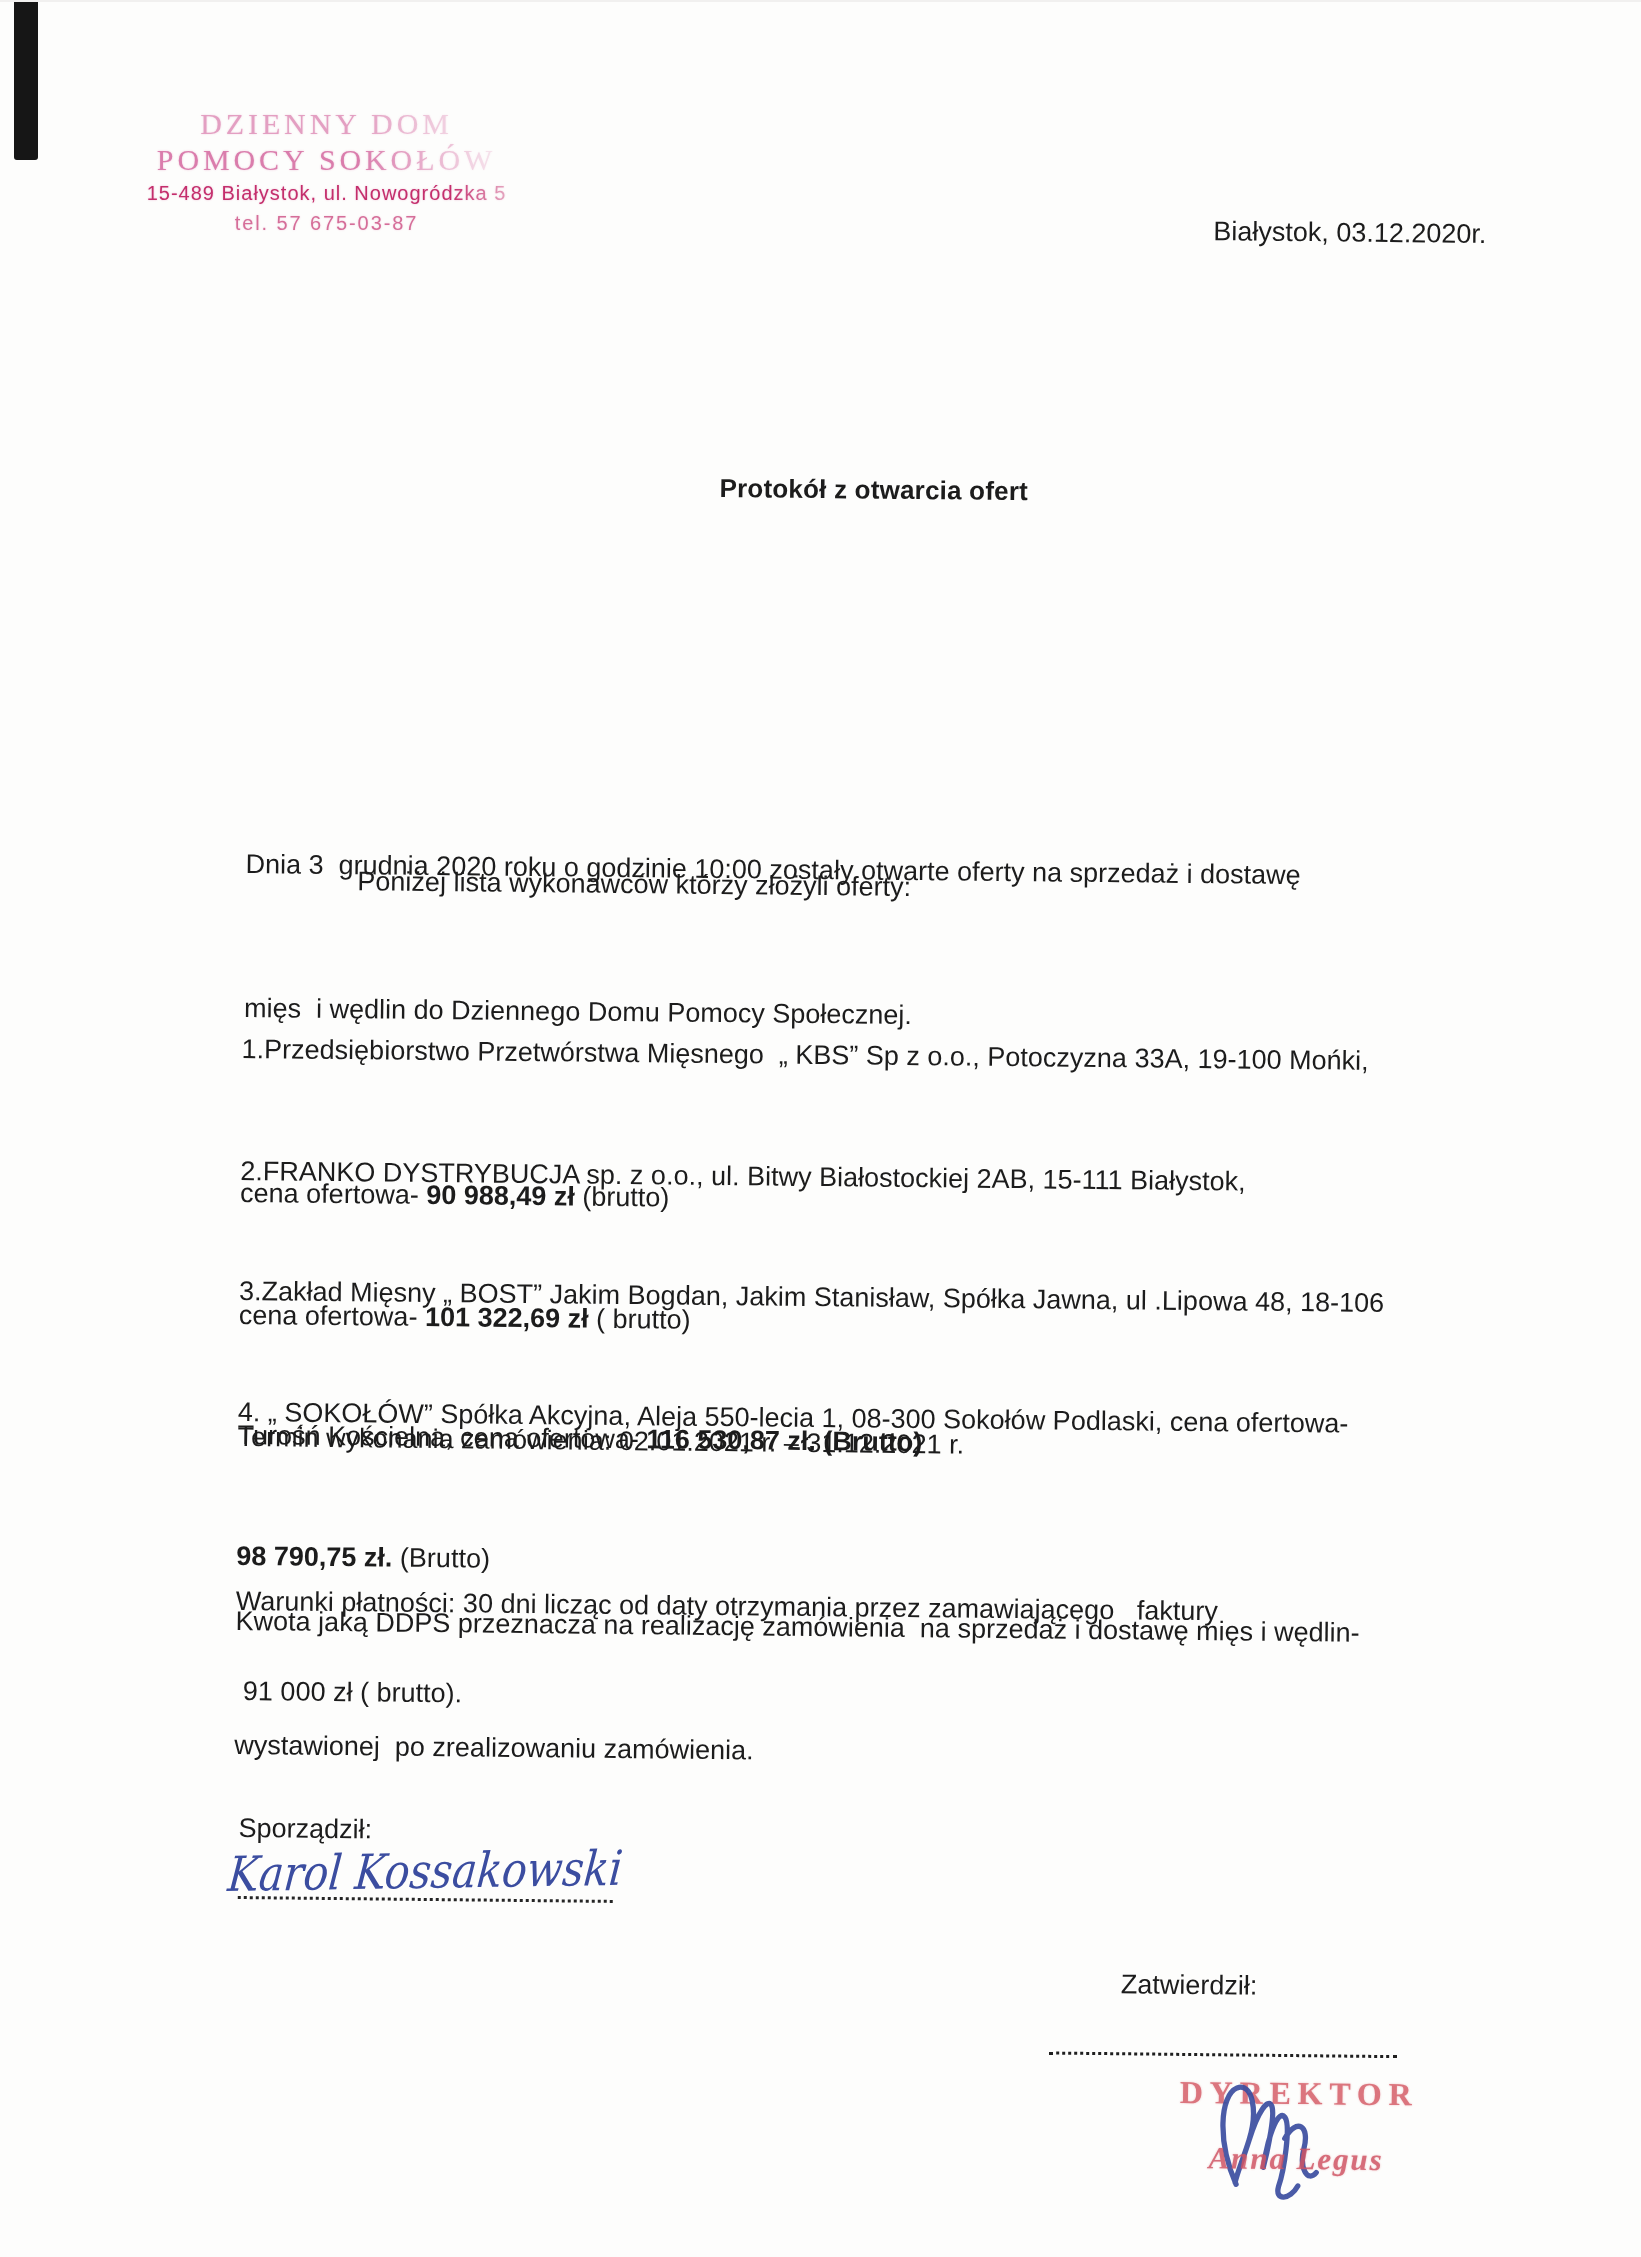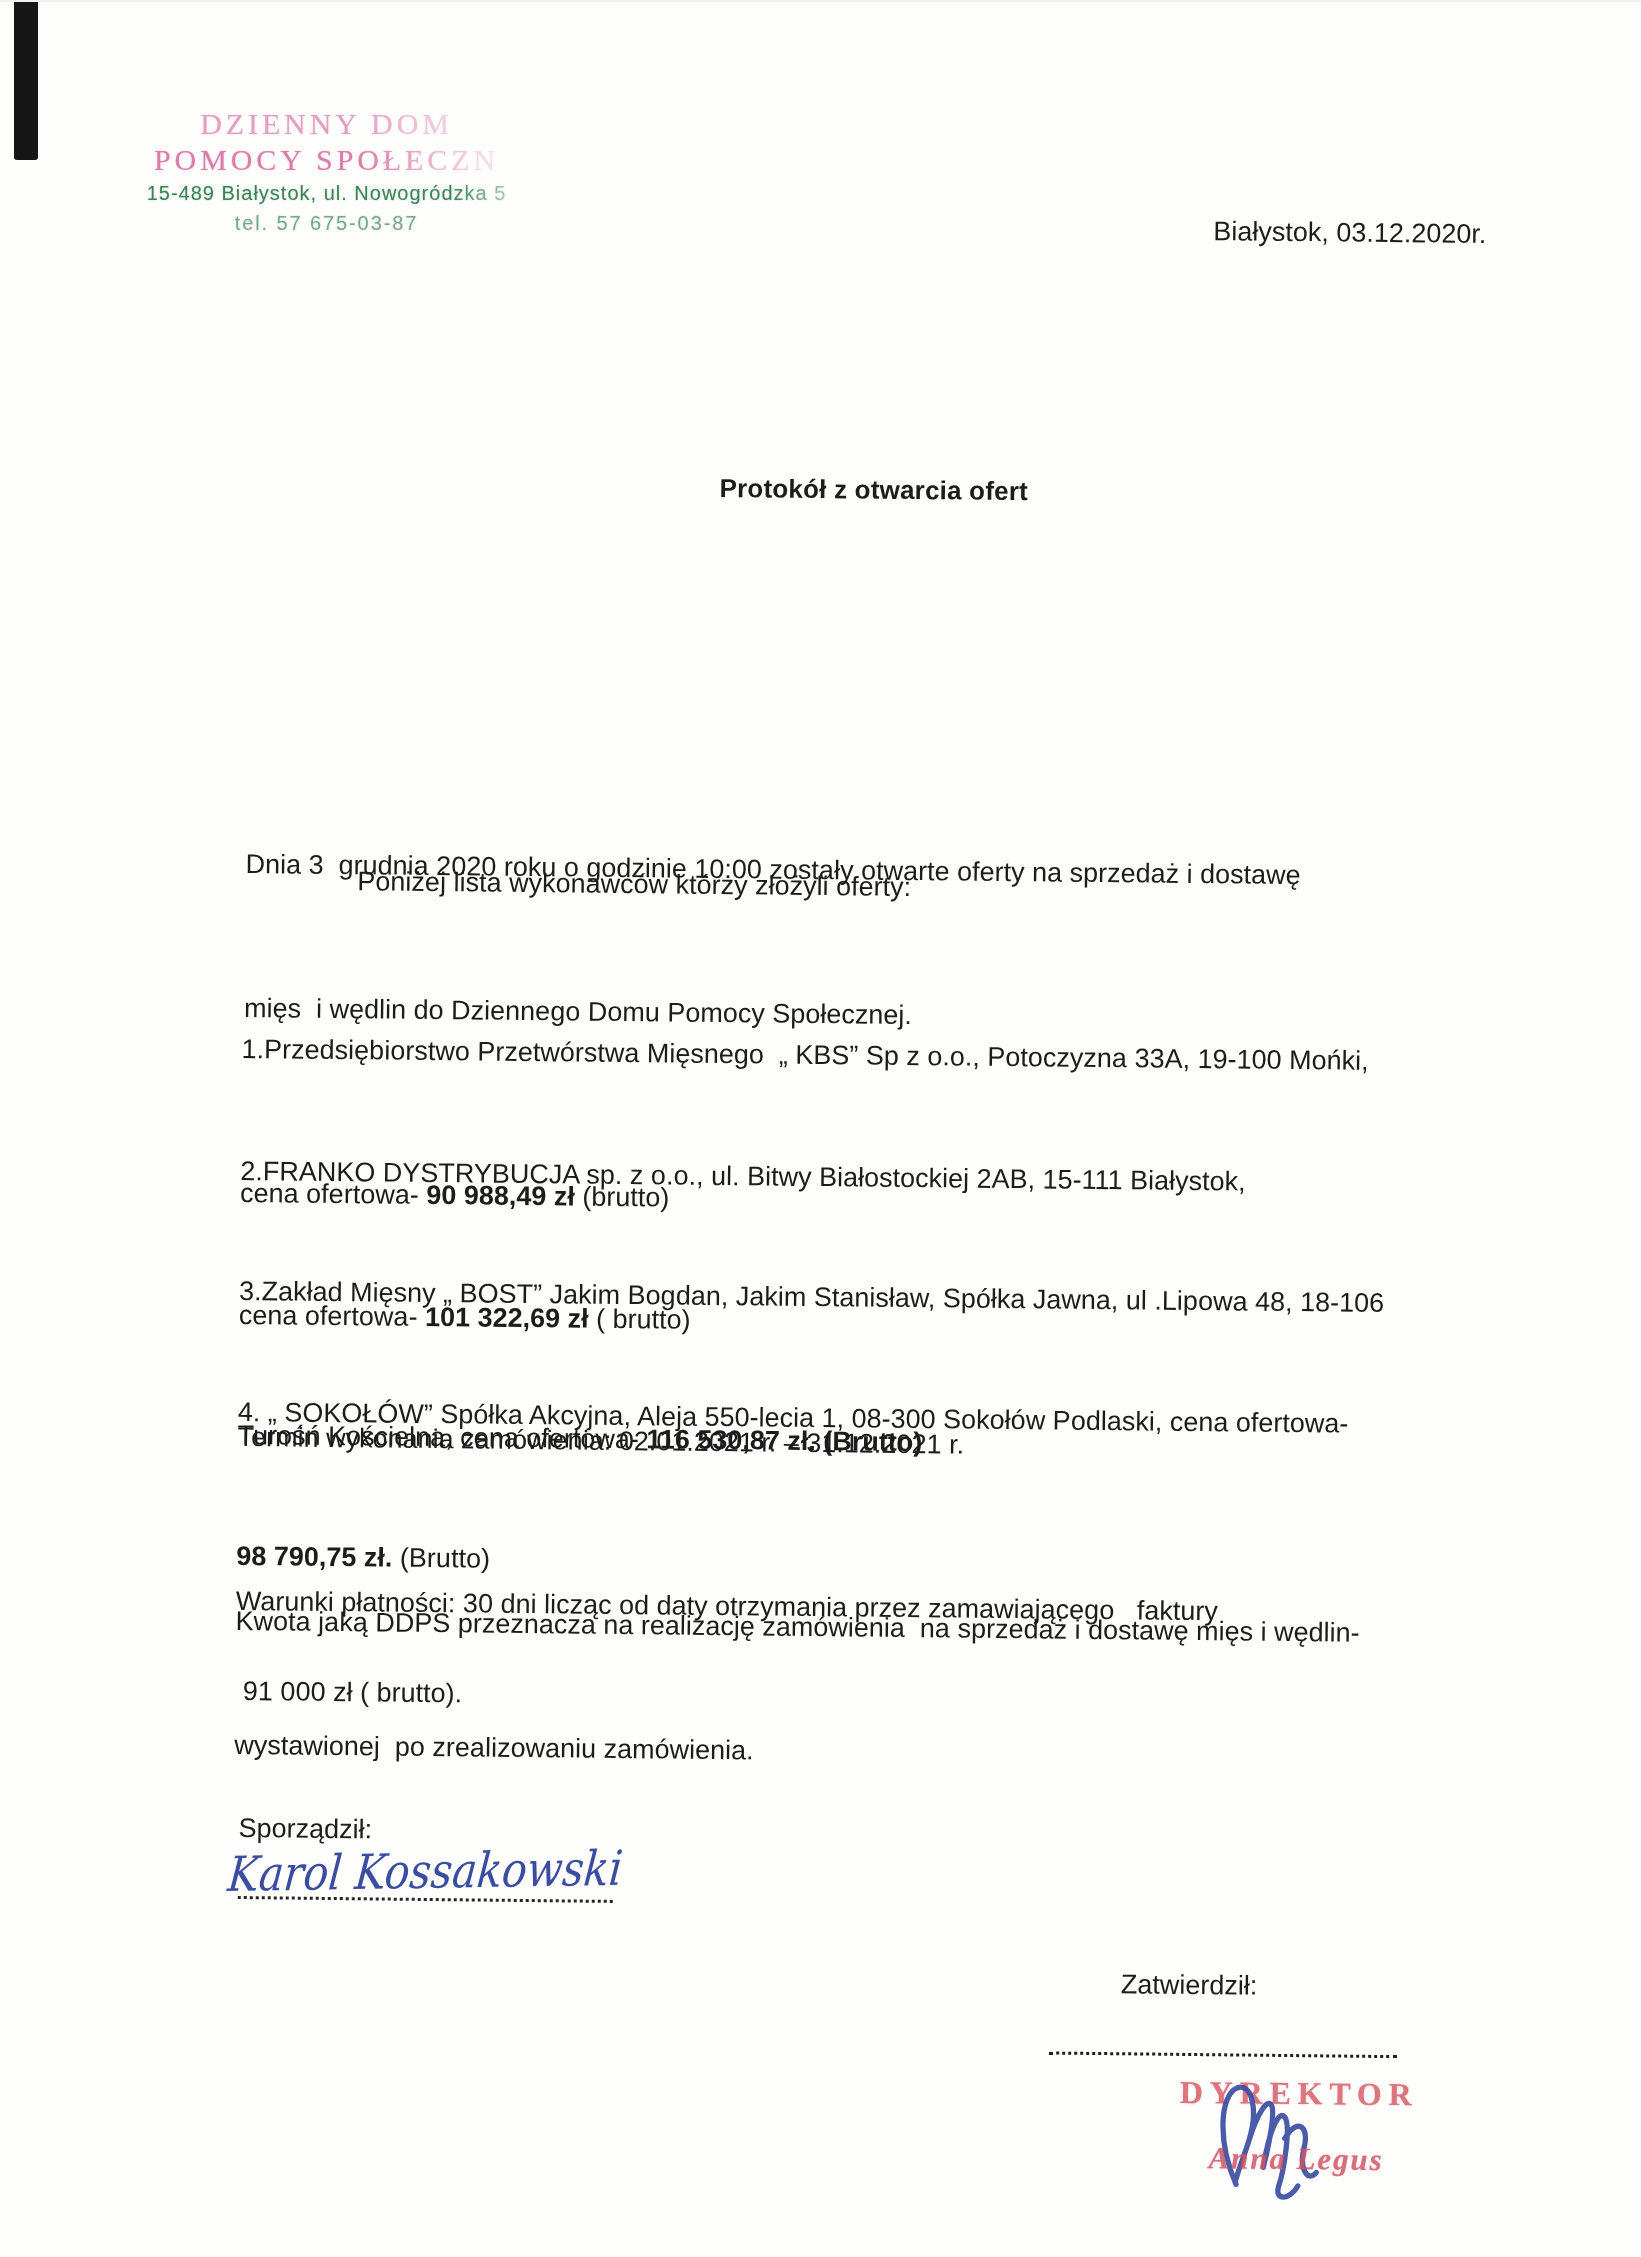--- a/index.html
+++ b/index.html
@@ -28,21 +28,21 @@
   }
   .stamp-l1,.stamp-l2{
     font-family:"Liberation Serif",serif;
     font-weight:normal;letter-spacing:3.9px;font-size:30px;line-height:36px;
     -webkit-mask-image:linear-gradient(to right,#000 58%,rgba(0,0,0,.25) 88%,transparent 100%);
     mask-image:linear-gradient(to right,#000 58%,rgba(0,0,0,.25) 88%,transparent 100%);
   }
   .stamp-l1{opacity:.62;}
   .stamp-l2{opacity:.85;}
   .stamp-l3,.stamp-l4{
-    font-size:20px;line-height:30px;letter-spacing:1px;color:#15803d;
+    font-size:20px;line-height:30px;letter-spacing:1px;color:#be185d;
   }
   .stamp-l3{
     opacity:.9;
     -webkit-mask-image:linear-gradient(to right,#000 80%,rgba(0,0,0,.3) 96%,transparent 100%);
     mask-image:linear-gradient(to right,#000 80%,rgba(0,0,0,.3) 96%,transparent 100%);
   }
   .stamp-l4{opacity:.62;letter-spacing:1.9px;}
 
   
   .content{
@@ -85,21 +85,21 @@
 </style>
 </head>
 <body>
 
 <div class="page">
 
   <div class="abs scan-bar"></div>
 
   <div class="abs office-stamp">
     <div class="stamp-l1">DZIENNY DOM</div>
-    <div class="stamp-l2">POMOCY SPOŁECZN</div>
+    <div class="stamp-l2">POMOCY SOKOŁÓW</div>
     <div class="stamp-l3">15-489 Białystok, ul. Nowogródzka 5</div>
     <div class="stamp-l4">tel. 57 675-03-87</div>
   </div>
 
   <div class="content">
 
     <div class="abs txt date-line">Białystok, 03.12.2020r.</div>
 
     <div class="abs doc-title">Protokół z otwarcia ofert</div>
 

